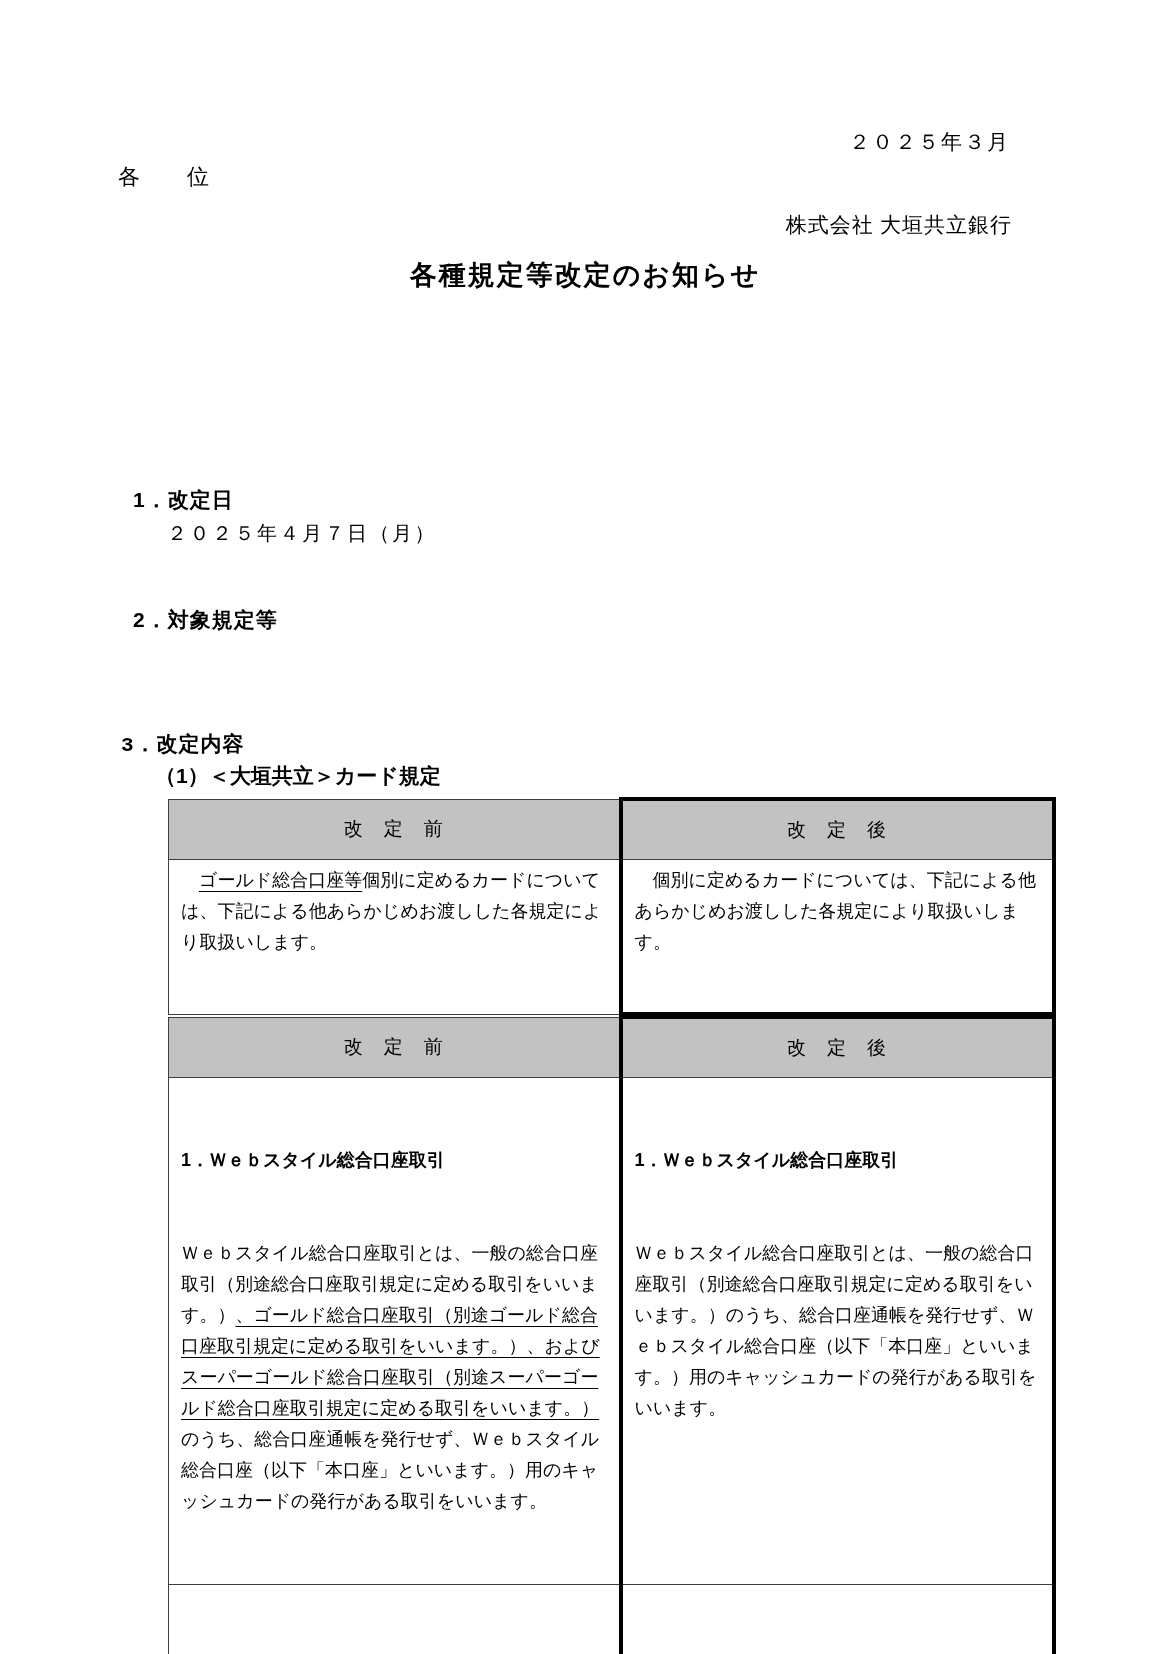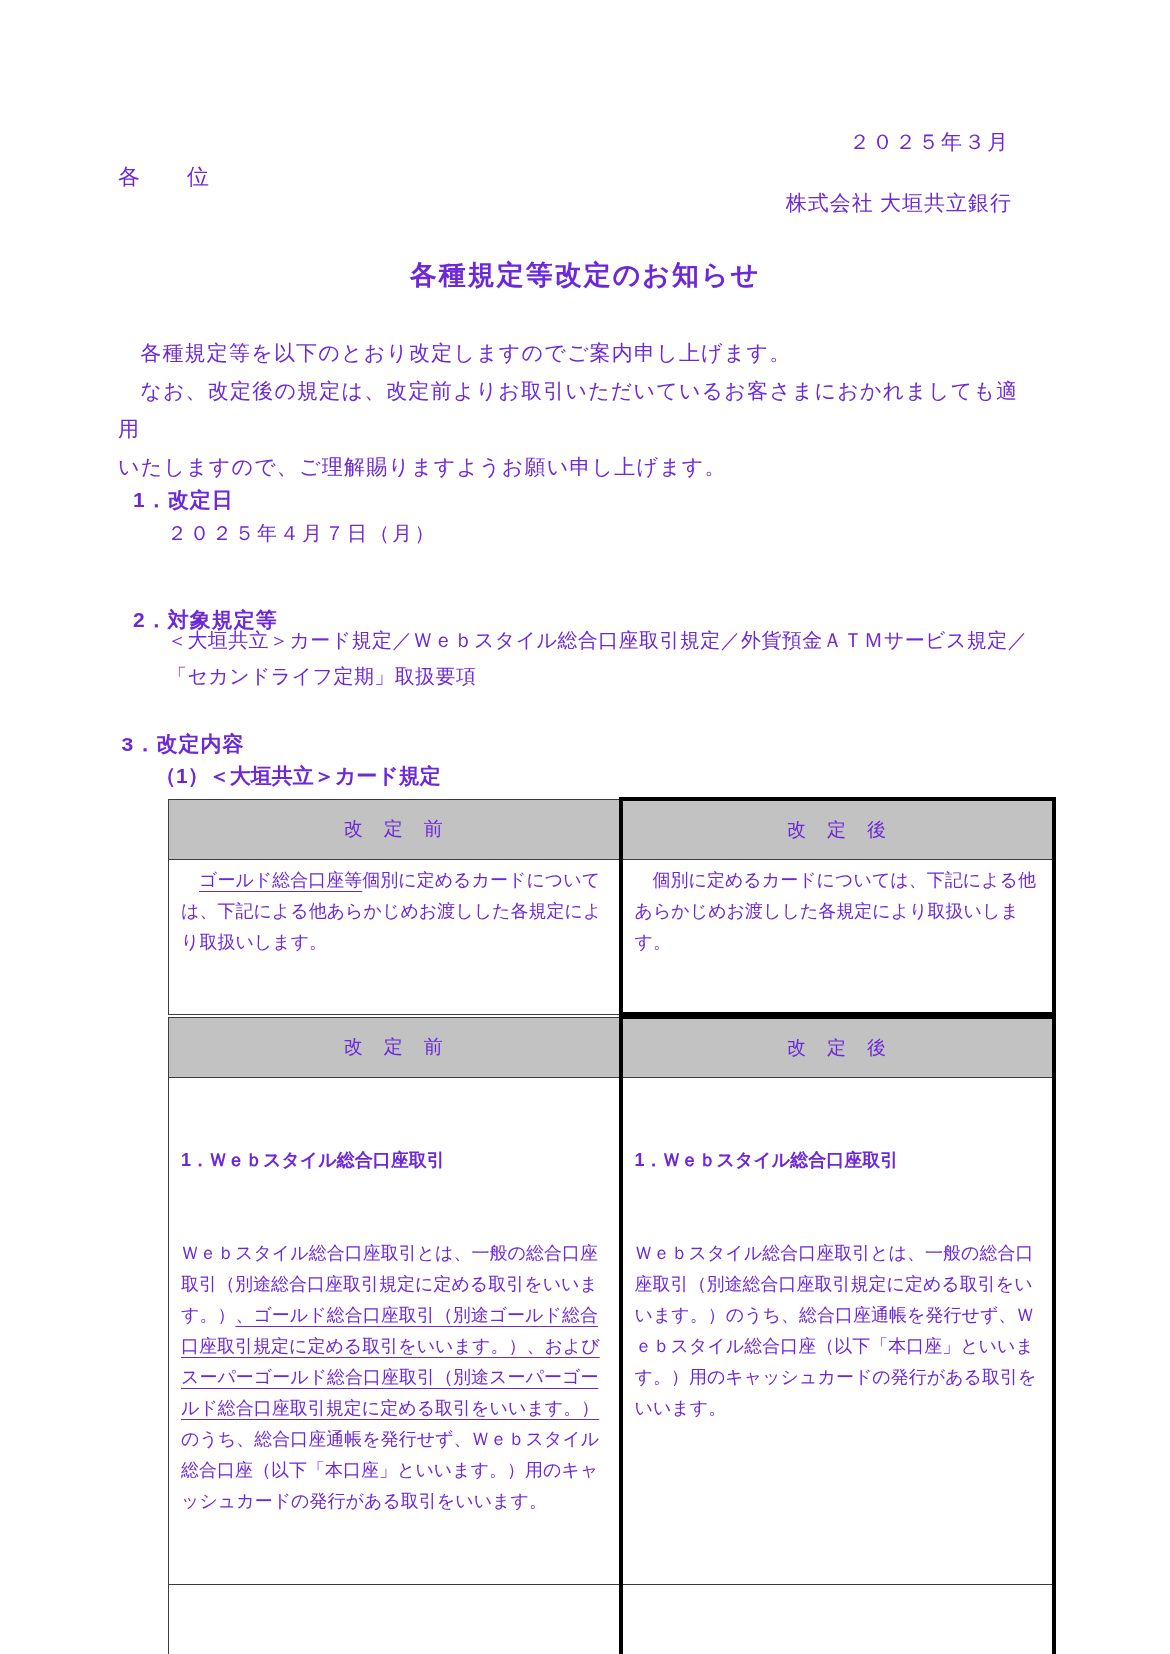--- a/index.html
+++ b/index.html
@@ -1,26 +1,26 @@
 <!DOCTYPE html>
 <html lang="ja"><head>
 <meta charset="utf-8">
 <style>
   html,body { margin:0; padding:0; background:#ffffff; }
   .page {
     position:relative; width:1170px; height:1654px; background:#ffffff;
-    color:#6d28d9; overflow:hidden;
+    color:#000000; overflow:hidden;
   }
   .serif { font-family:"Liberation Serif","DejaVu Serif",serif; }
   .gothic { font-family:"Liberation Sans","DejaVu Sans",sans-serif; font-weight:bold; }
   .abs { position:absolute; }
 
   .doc-date   { top:128px; right:160px; font-size:21px; letter-spacing:2px; }
   .addressee  { top:162px; left:118px;  font-size:22px; letter-spacing:1px; }
-  .company    { top:189px; right:158px; font-size:21px; letter-spacing:1px; }
+  .company    { top:211px; right:158px; font-size:21px; letter-spacing:1px; }
   .doc-title  { top:257px; left:0; width:100%; text-align:center; font-size:27px; letter-spacing:2px;font-family:Liberation Mono, monospace; }
   .intro      { top:334px; left:118px; width:902px; font-size:21px; line-height:38px;
                 letter-spacing:1.2px; white-space:pre-wrap; }
 
   .sec-h      { font-size:21px; letter-spacing:1px; }
   .h-s1       { top:486px; left:133px; }
   .s1-val     { top:520px; left:167px; font-size:20px; letter-spacing:2.5px; }
   .h-s2       { top:588px; left:133px;margin-top:18px; }
   .s2-body    { top:622px; left:167px; width:880px; font-size:20px; line-height:36px;
                 letter-spacing:0.4px; white-space:pre-wrap; }
@@ -59,30 +59,25 @@
 </style>
 </head>
 <body>
 
 <div class="page">
 
   <div class="abs serif doc-date">２０２５年３月</div>
   <div class="abs serif addressee">各　　位</div>
   <div class="abs serif company">株式会社 大垣共立銀行</div>
   <div class="abs gothic doc-title">各種規定等改定のお知らせ</div>
-  <div class="abs serif intro">　各種規定等を以下のとおり改定しますのでご案内申し上げます。
-　なお、改定後の規定は、改定前よりお取引いただいているお客さまにおかれましても適用
-いたしますので、ご理解賜りますようお願い申し上げます。</div>
 
   <div class="abs gothic sec-h h-s1">1．改定日</div>
   <div class="abs serif s1-val">２０２５年４月７日（月）</div>
 
   <div class="abs gothic sec-h h-s2">2．対象規定等</div>
-  <div class="abs serif s2-body">＜大垣共立＞カード規定／Ｗｅｂスタイル総合口座取引規定／外貨預金ＡＴＭサービス規定／
-「セカンドライフ定期」取扱要項</div>
 
   <div class="abs gothic sec-h h-s3">3．改定内容</div>
   <div class="abs gothic h-sub1">（1）＜大垣共立＞カード規定</div>
 
   <div class="abs tbl-wrap1">
     <table class="doc-table">
       <colgroup>
           <col class="c1">
           <col class="c2">
         </colgroup>

